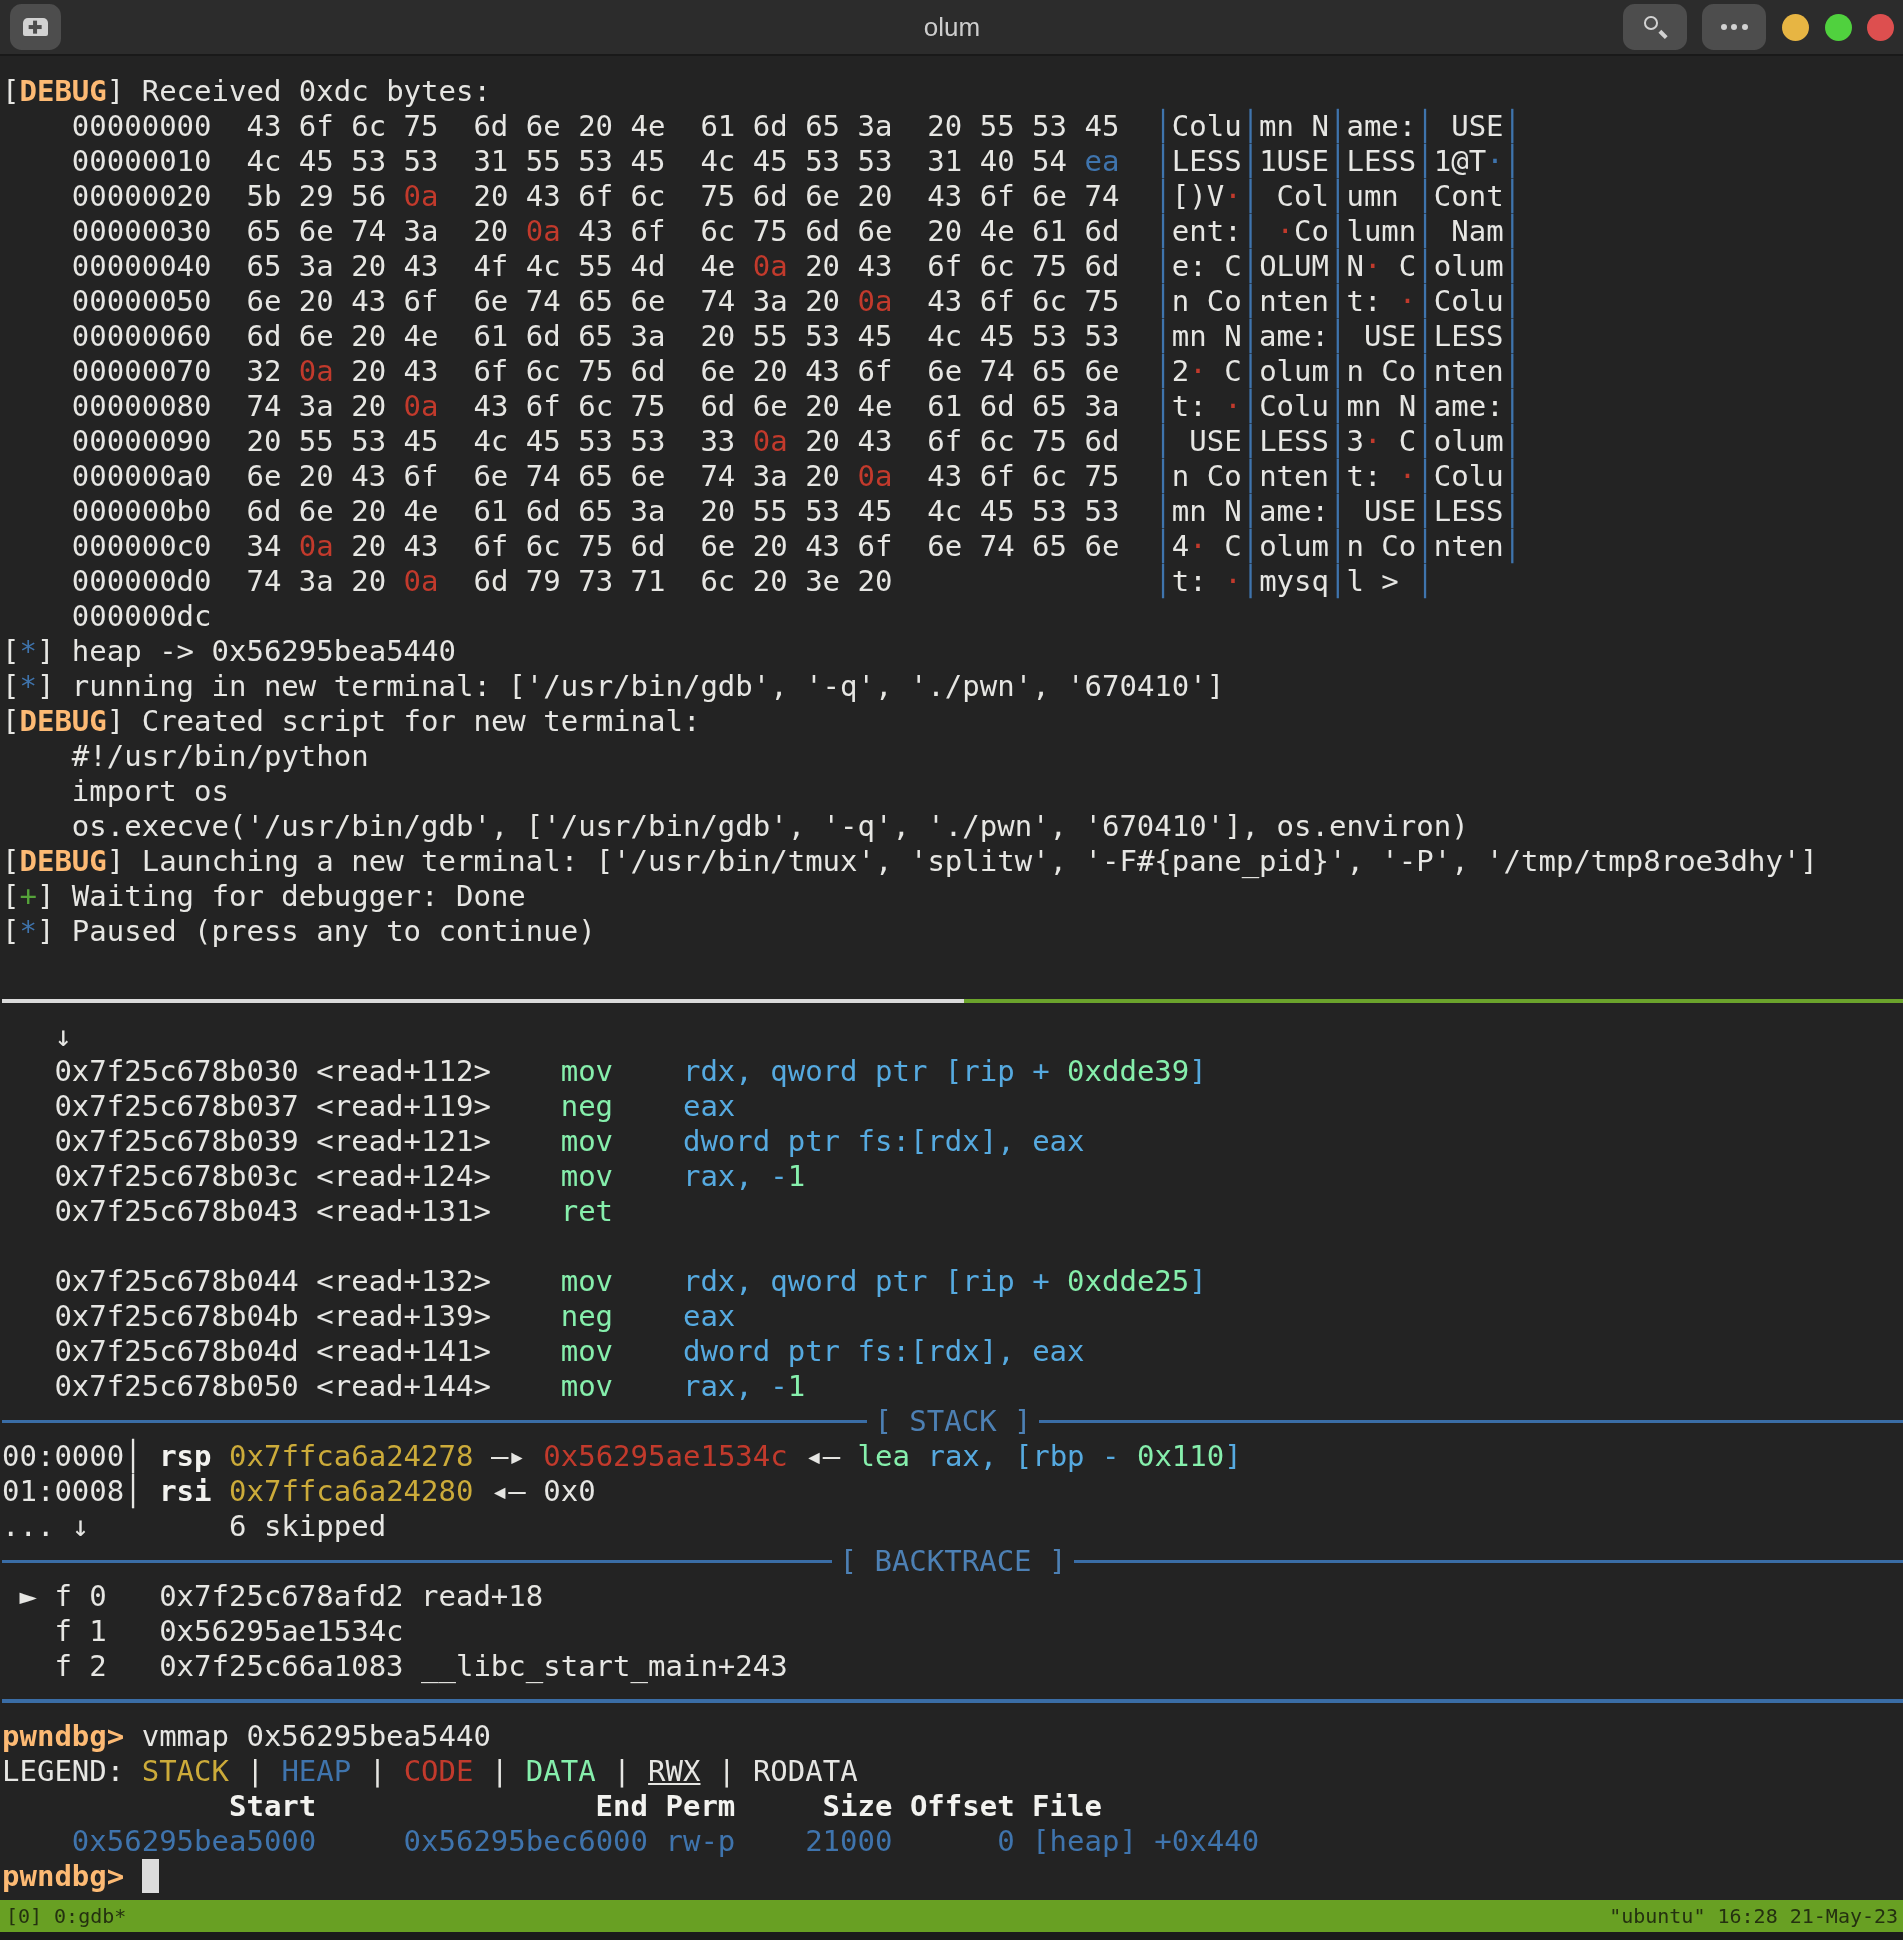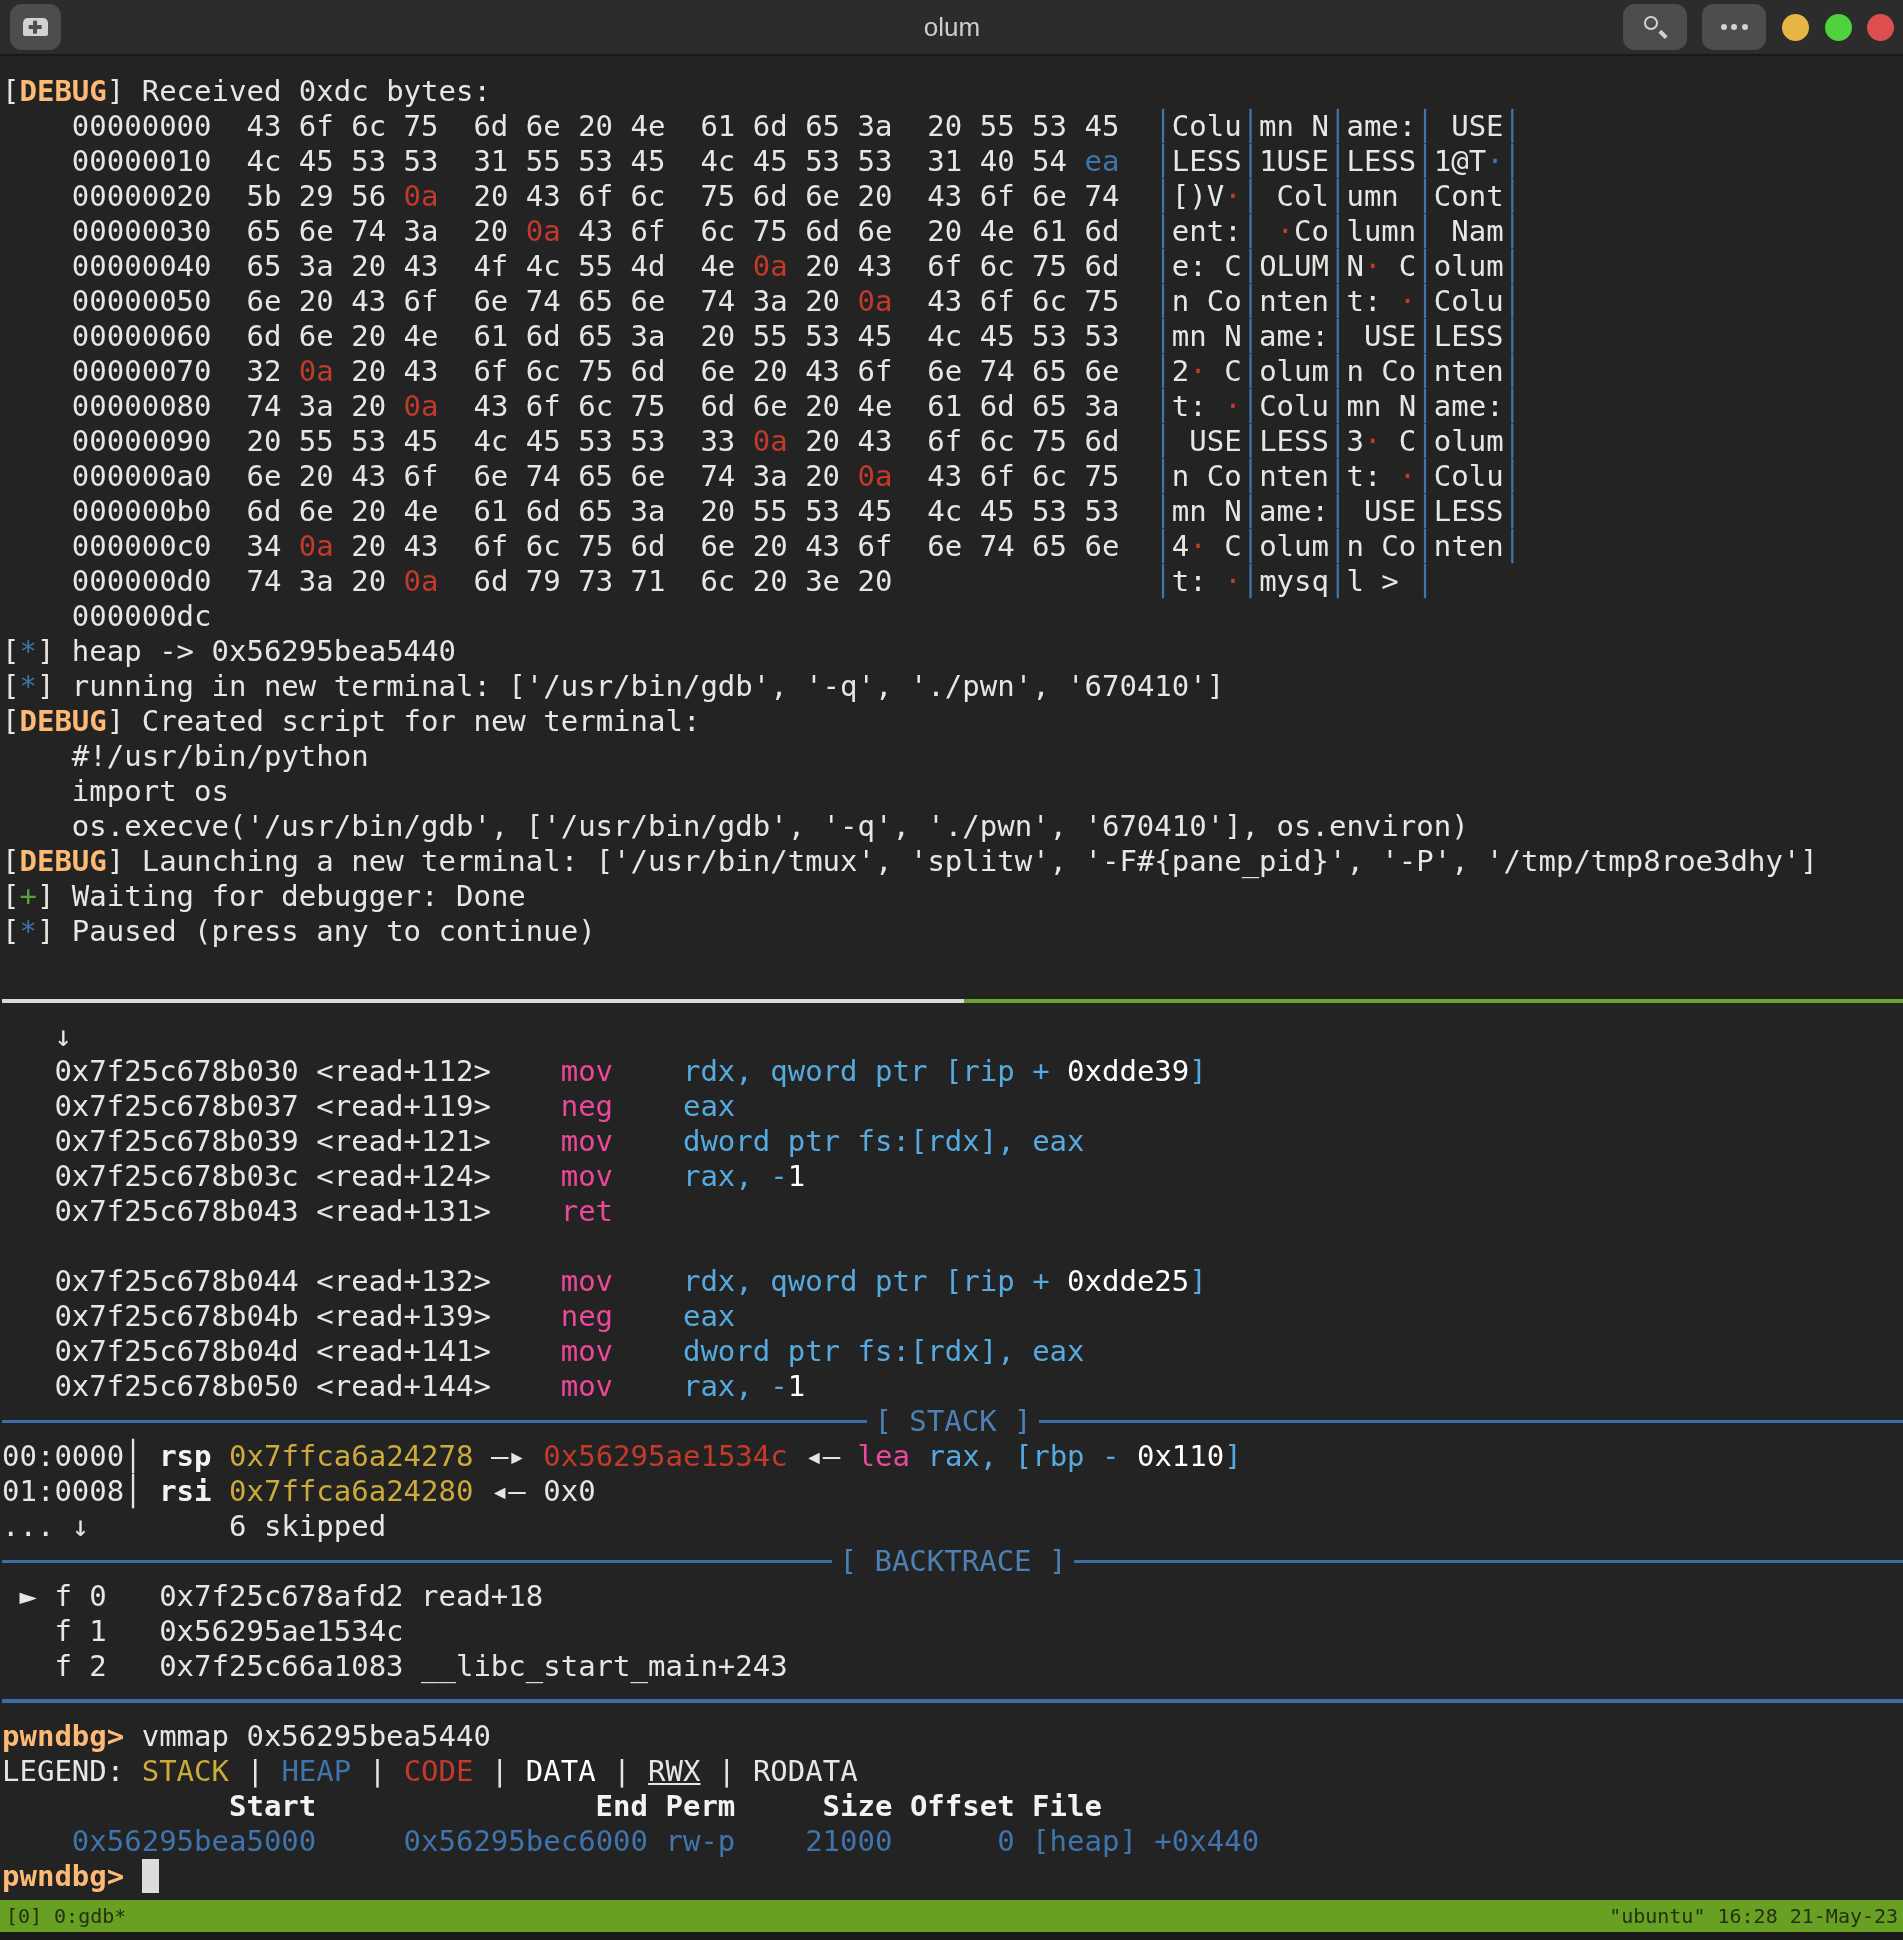--- a/index.html
+++ b/index.html
@@ -51,23 +51,23 @@
     padding:17.6px 0 0 2px;
     height:1844px;
     white-space:pre;
   }
   .tline { height:35px; white-space:pre; }
   .c-r    { color:#c23a2c; }
   .c-rb   { color:#fdba74; font-weight:bold; }
   .c-b    { color:#3f74ad; }
   .c-g    { color:#55a33a; }
   .c-gold { color:#ccab3a; }
-  .c-ol   { color:#ec4899; }
+  .c-ol   { color:#86efac; }
   .c-sky  { color:#56aae0; }
-  .c-pu   { color:#ffffff; }
+  .c-pu   { color:#86efac; }
   .c-bw   { color:#f2f2ef; font-weight:bold; }
   .c-ul   { text-decoration:underline; }
   .c-cur  { background:#dcdcdc; color:#dcdcdc; }
   
   .pane-div { display:flex; align-items:center; }
   .pd-gray  { width:50.6%; height:3.9px; background:#dadada; }
   .pd-green { flex:1; height:3.9px; background:#6ba32c; }
   
   .rule { display:flex; align-items:center; }
   .rule-bar { width:100%; height:3.9px; background:#3a6da6; }

